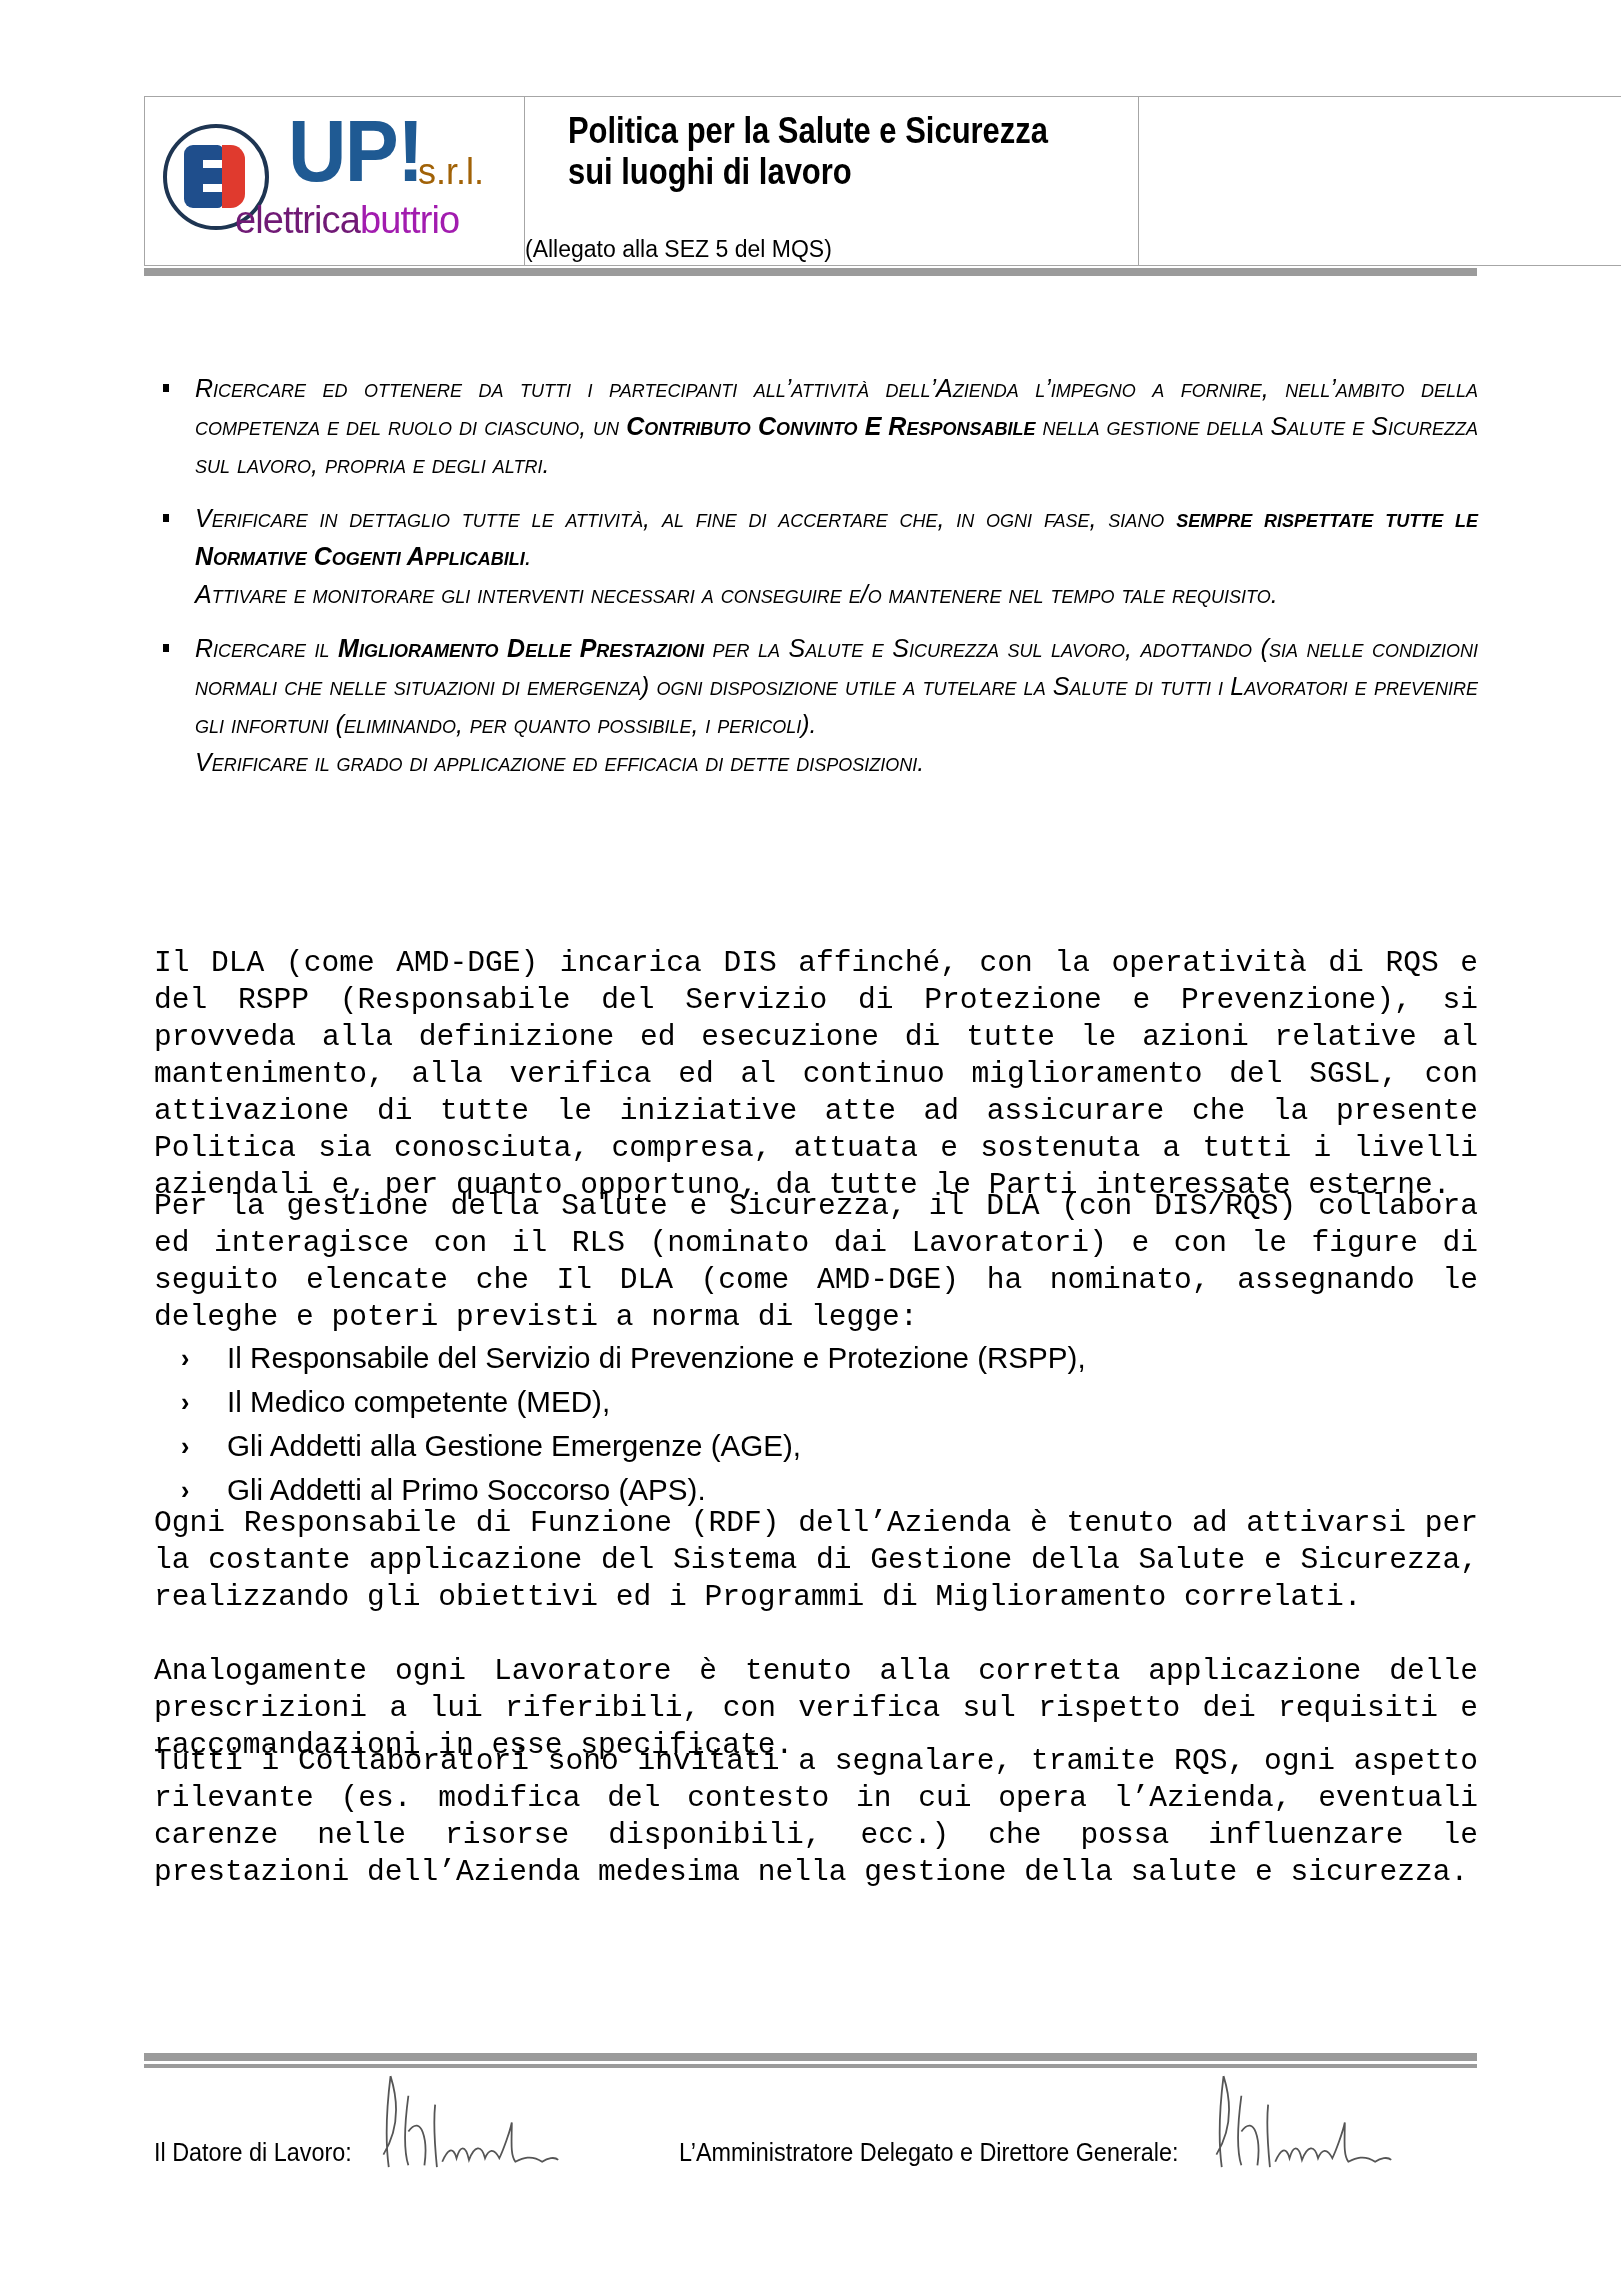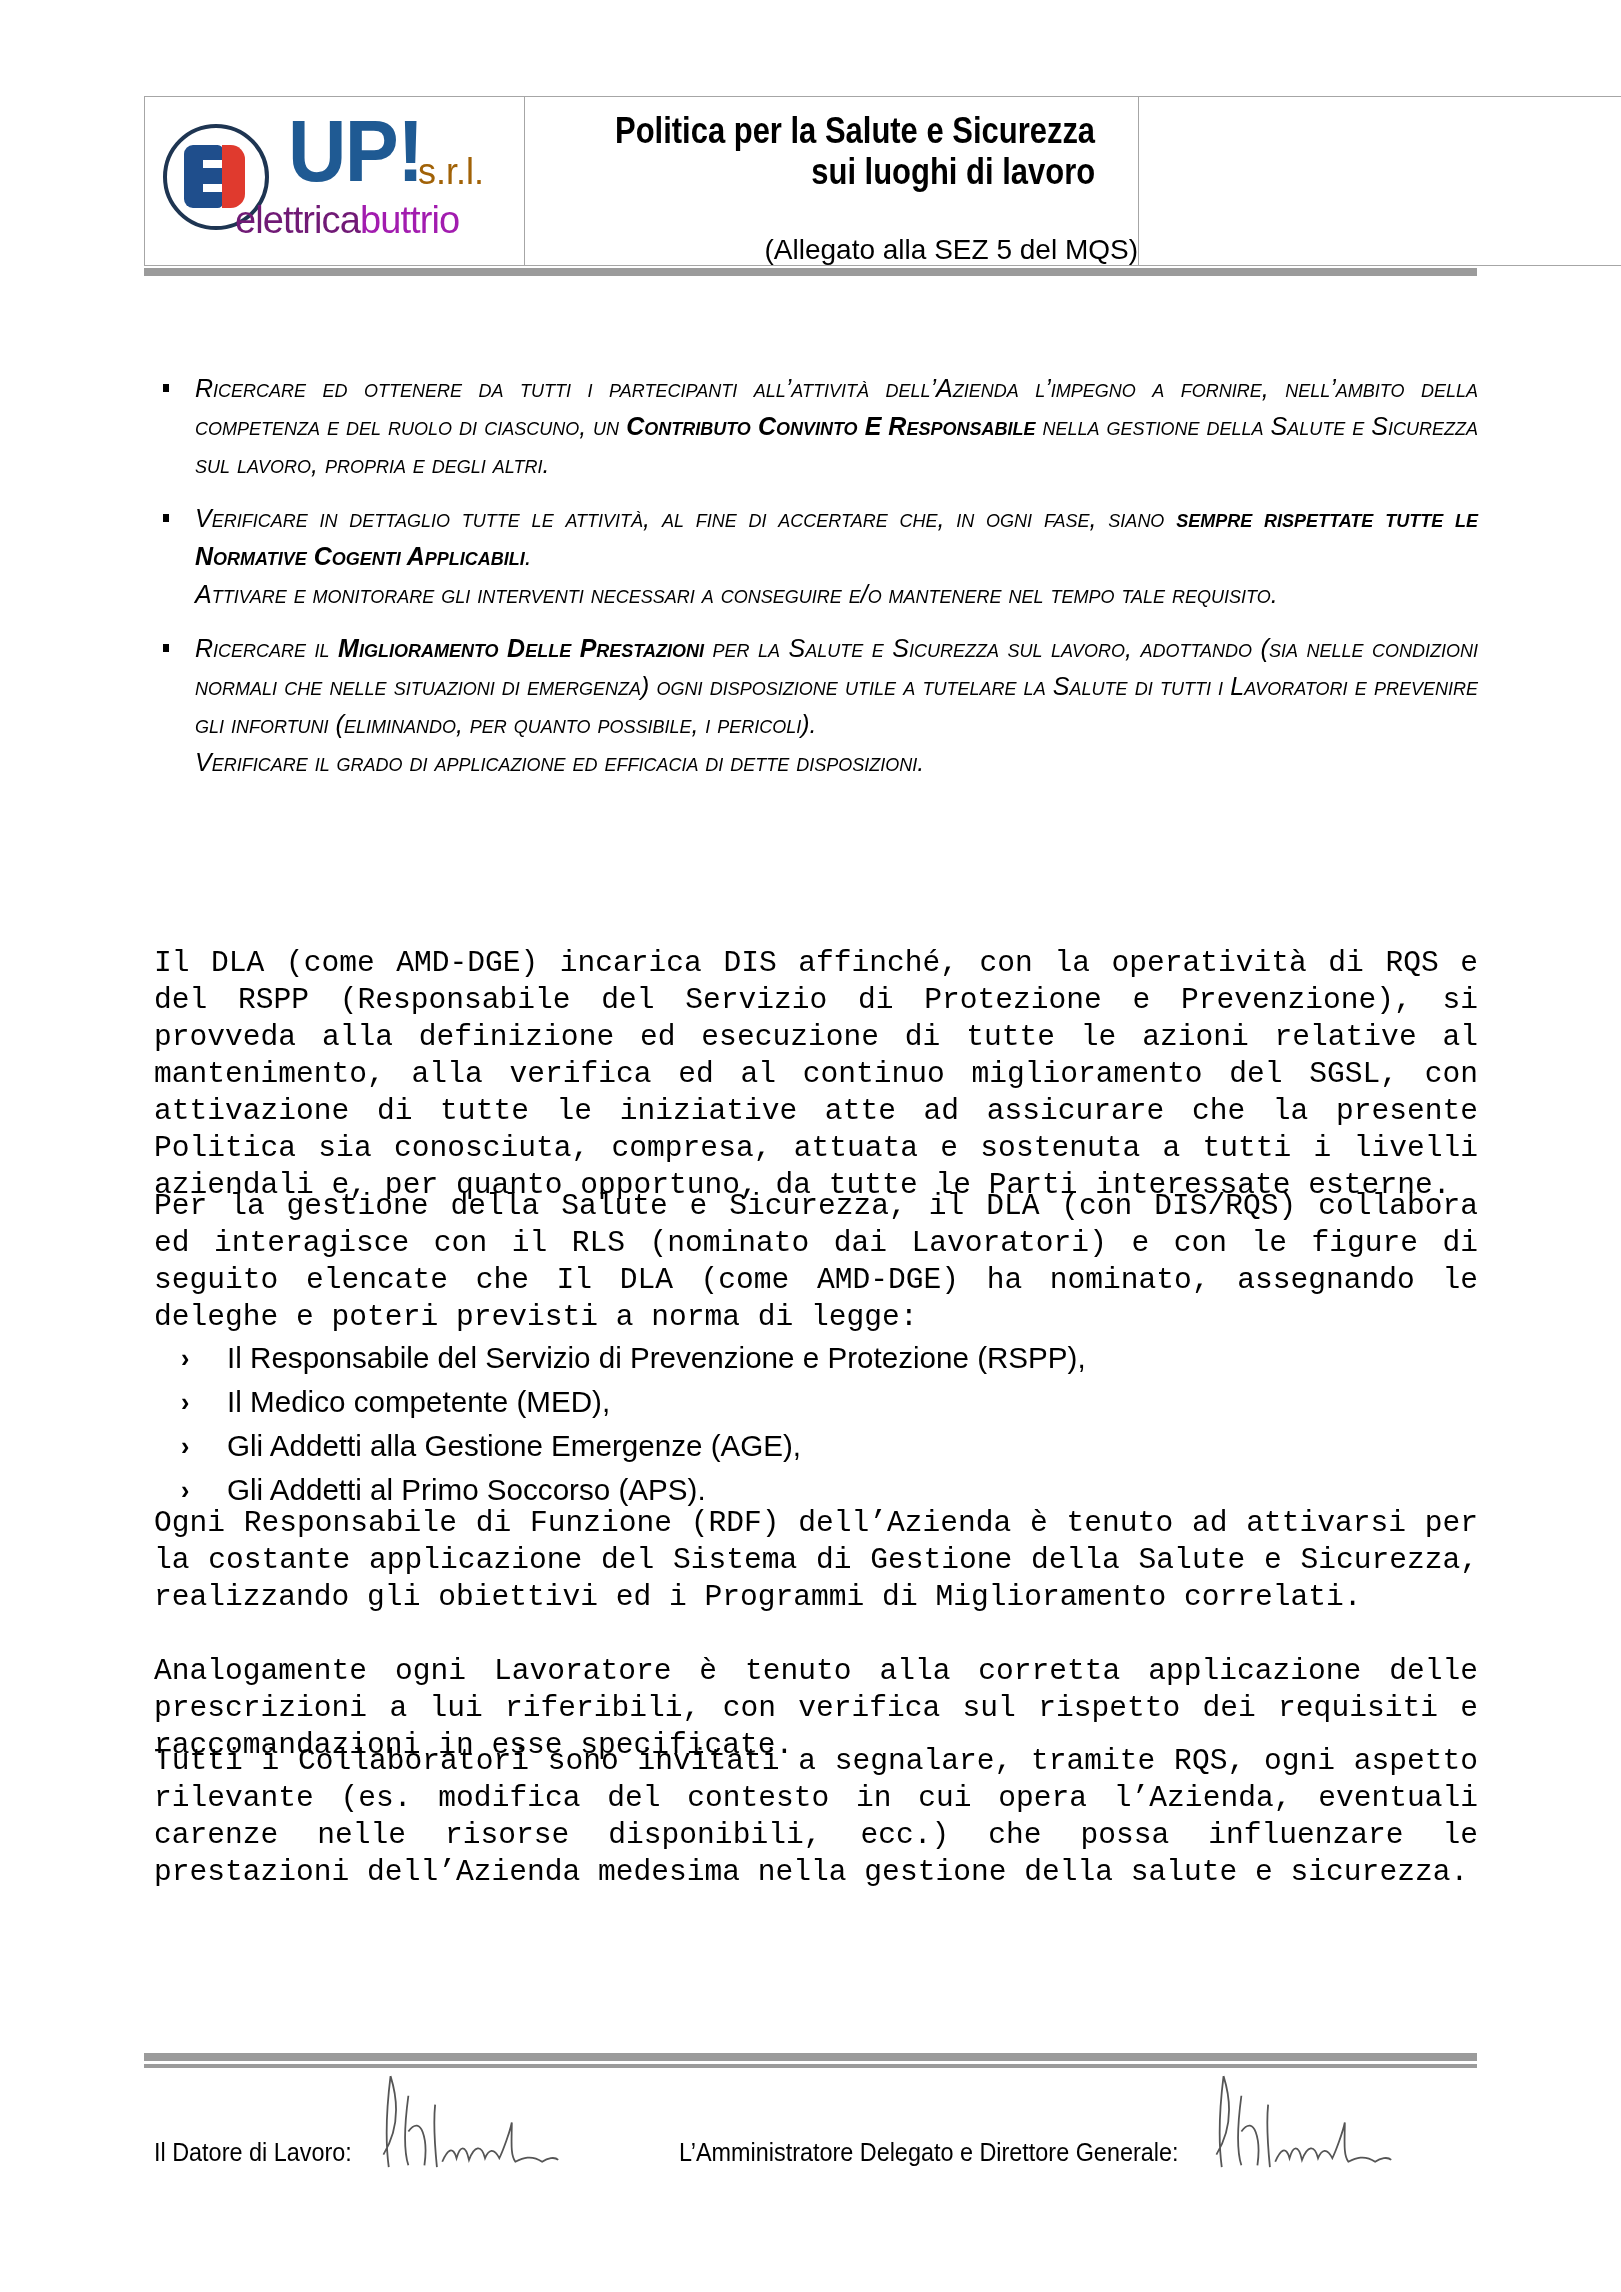--- a/index.html
+++ b/index.html
@@ -11,36 +11,36 @@
     .hdr {
       position: absolute; left: 144px; top: 96px; width: 1538px; height: 170px;
       border: 1.8px solid #a6a6a6; box-sizing: border-box;
       display: flex;
     }
     .hdr-bar {
       position: absolute; left: 144px; top: 268px; width: 1333px; height: 8px;
       background: #9b9b9b;
     }
     .cell-logo { width: 379px; border-right: 1.8px solid #a6a6a6; position: relative; }
-    .cell-title { width: 613px; border-right: 1.8px solid #a6a6a6; position: relative; text-align: right; }
+    .cell-title { width: 613px; border-right: 1.8px solid #a6a6a6; position: relative; text-align: left; }
     .cell-meta { flex: 1; display: flex; flex-direction: column; }
     .meta-row { display: flex; align-items: center; justify-content: center; border-bottom: 1.8px solid #a6a6a6; font-size: 27px; }
     .meta-row:last-child { border-bottom: none; }
     .meta-date { height: 47px; font-weight: bold; }
     .meta-rev { height: 47px; }
     .meta-pag { flex: 1; align-items: flex-start; padding-top: 19.7px; }
 
     .title-main {
       position: absolute; left: 0; right: 0; top: 12.5px;
       font-size: 36px; font-weight: bold; line-height: 41px;
       transform: scaleX(0.86); transform-origin: center top;
     }
     .title-sub {
       position: absolute; left: 0; right: 0; top: 140px;
-      font-size: 28px; line-height: 25px;
+      font-size: 23px; line-height: 25px;
     }
 
     
     .logo-circle {
       position: absolute; left: 18px; top: 27px; width: 106px; height: 106px;
       border: 4.5px solid #1e3552; border-radius: 50%; box-sizing: border-box;
     }
     .logo-e {
       position: absolute; left: 39px; top: 48px; width: 39px; height: 63px;
       background: #1f4e8c; border-radius: 9px 5.4px 5.4px 9px;

